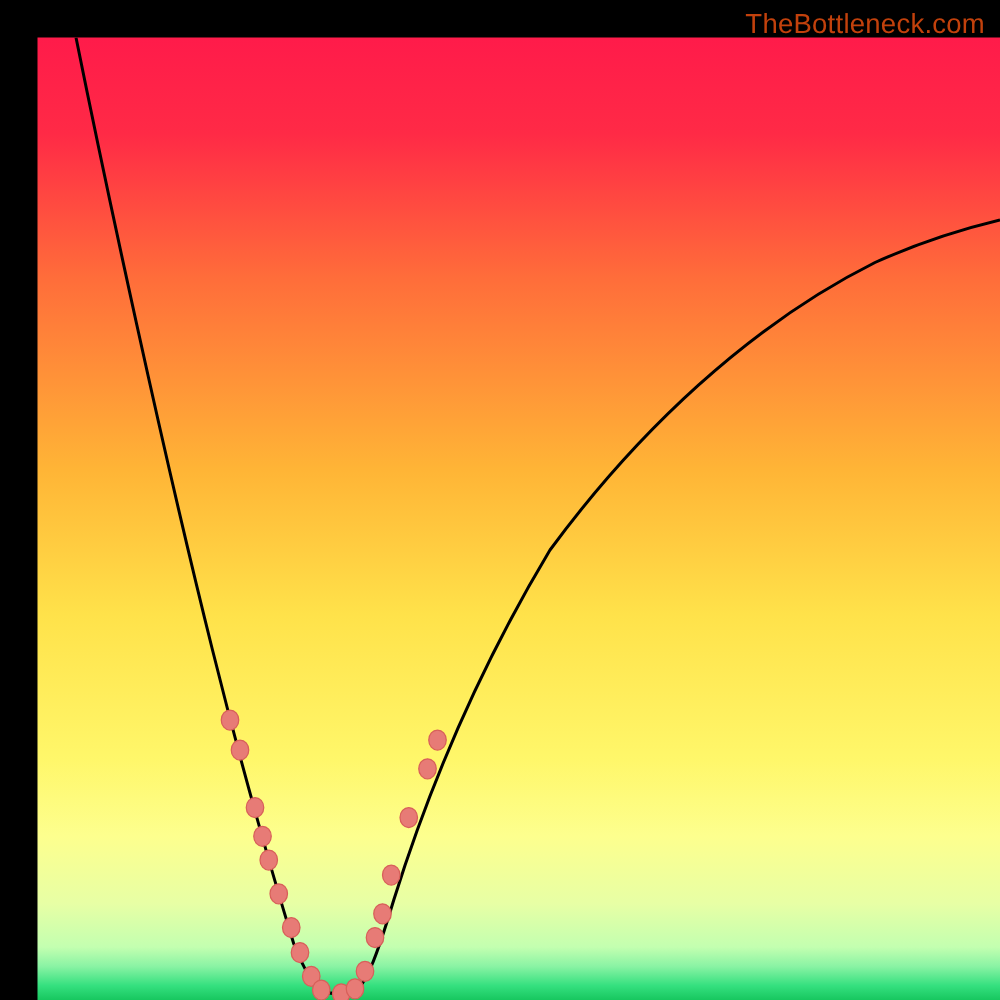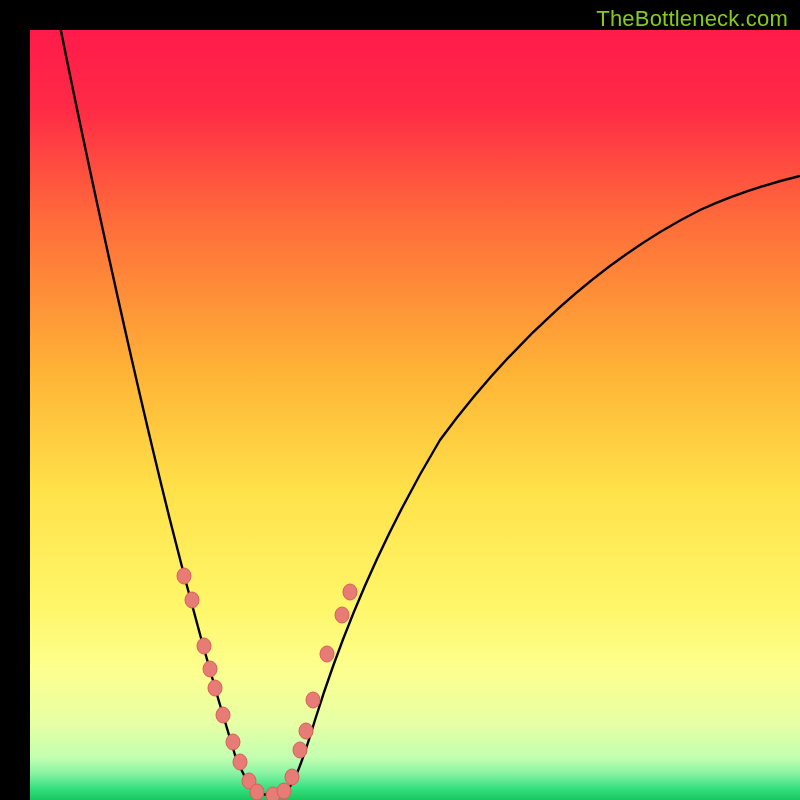--- a/index.html
+++ b/index.html
@@ -14,21 +14,21 @@
   .outer {
     position: relative;
     width: 800px;
     height: 800px;
     background: #000;
   }
   .watermark {
     position: absolute;
     top: 6px;
     right: 12px;
-    color: #84cc16;
+    color: #c2410c;
     font-size: 22px;
     font-weight: 400;
     letter-spacing: 0.2px;
     z-index: 10;
   }
   svg.plot {
     position: absolute;
     top: 0;
     left: 0;
     width: 800px;

